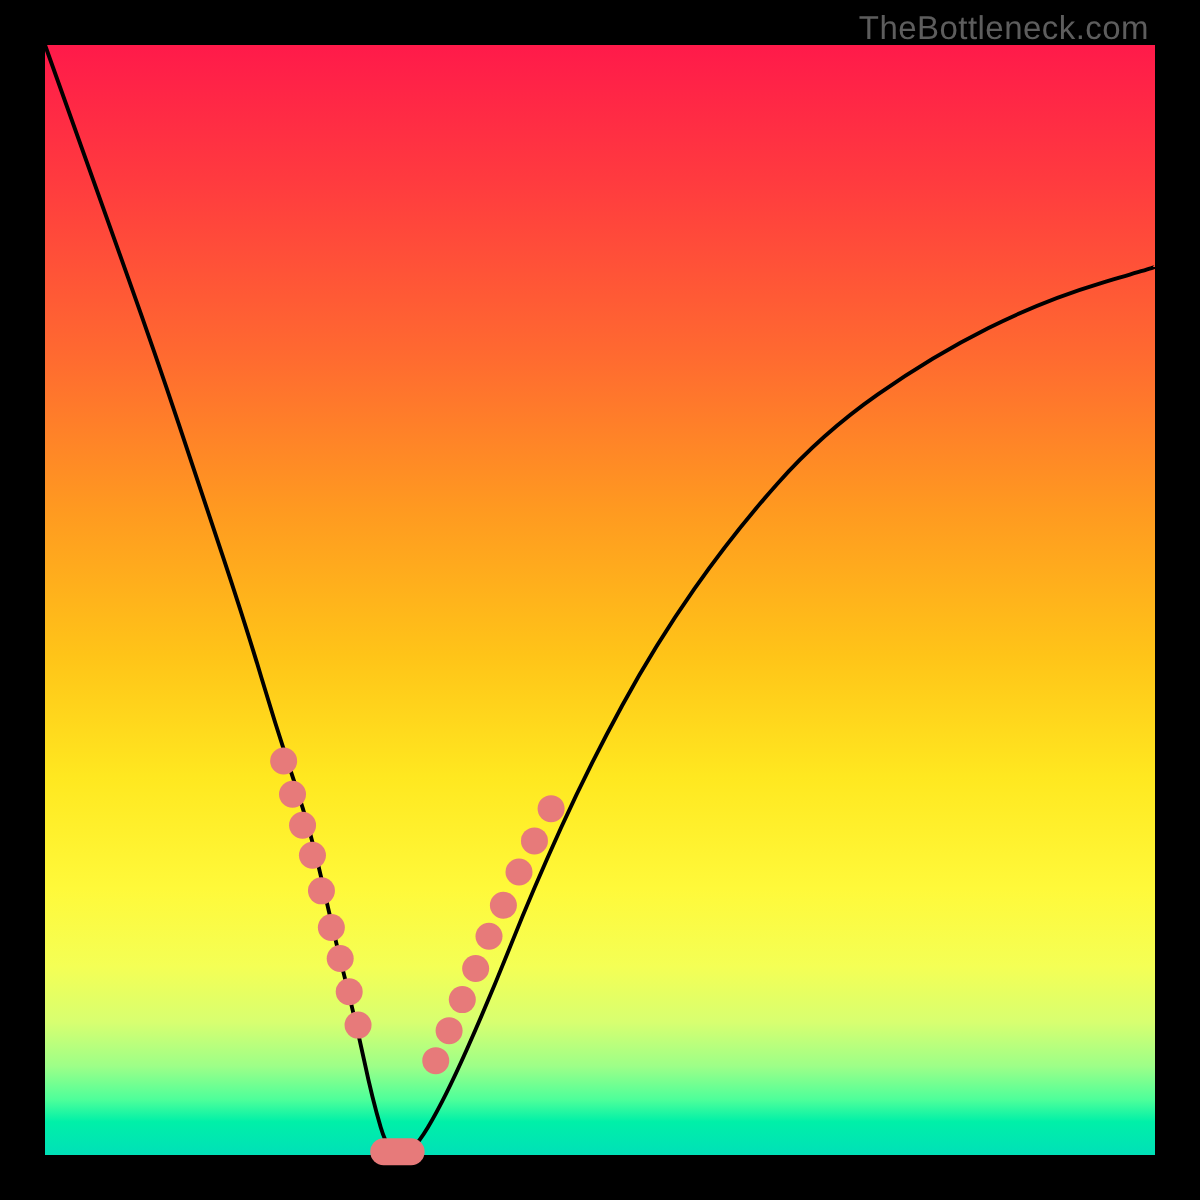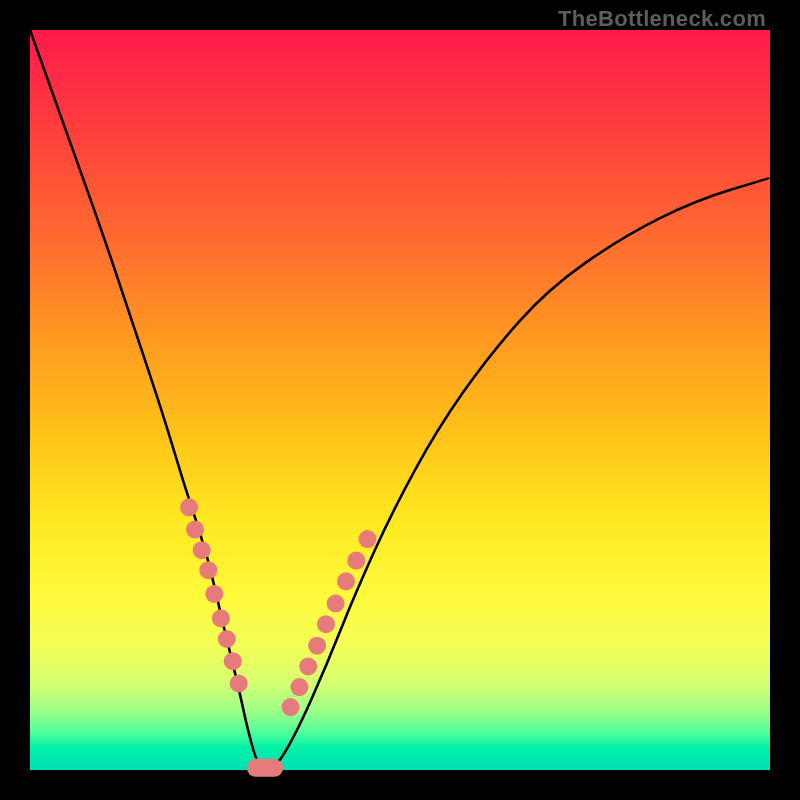--- a/index.html
+++ b/index.html
@@ -31,21 +31,21 @@
       #00f0a8 97%,
       #00e0b8 100%
     );
   }
   .brand {
     position: absolute;
     top: 6px;
     right: 34px;
     font-family: Arial, Helvetica, sans-serif;
     font-size: 22px;
-    font-weight: 700;
+    font-weight: 400;
     color: #5d5d5d;
     letter-spacing: 0.3px;
   }
   svg.curve {
     position: absolute;
     left: 0; top: 0;
     width: 740px; height: 740px;
     overflow: visible;
   }
   .curve-path {

